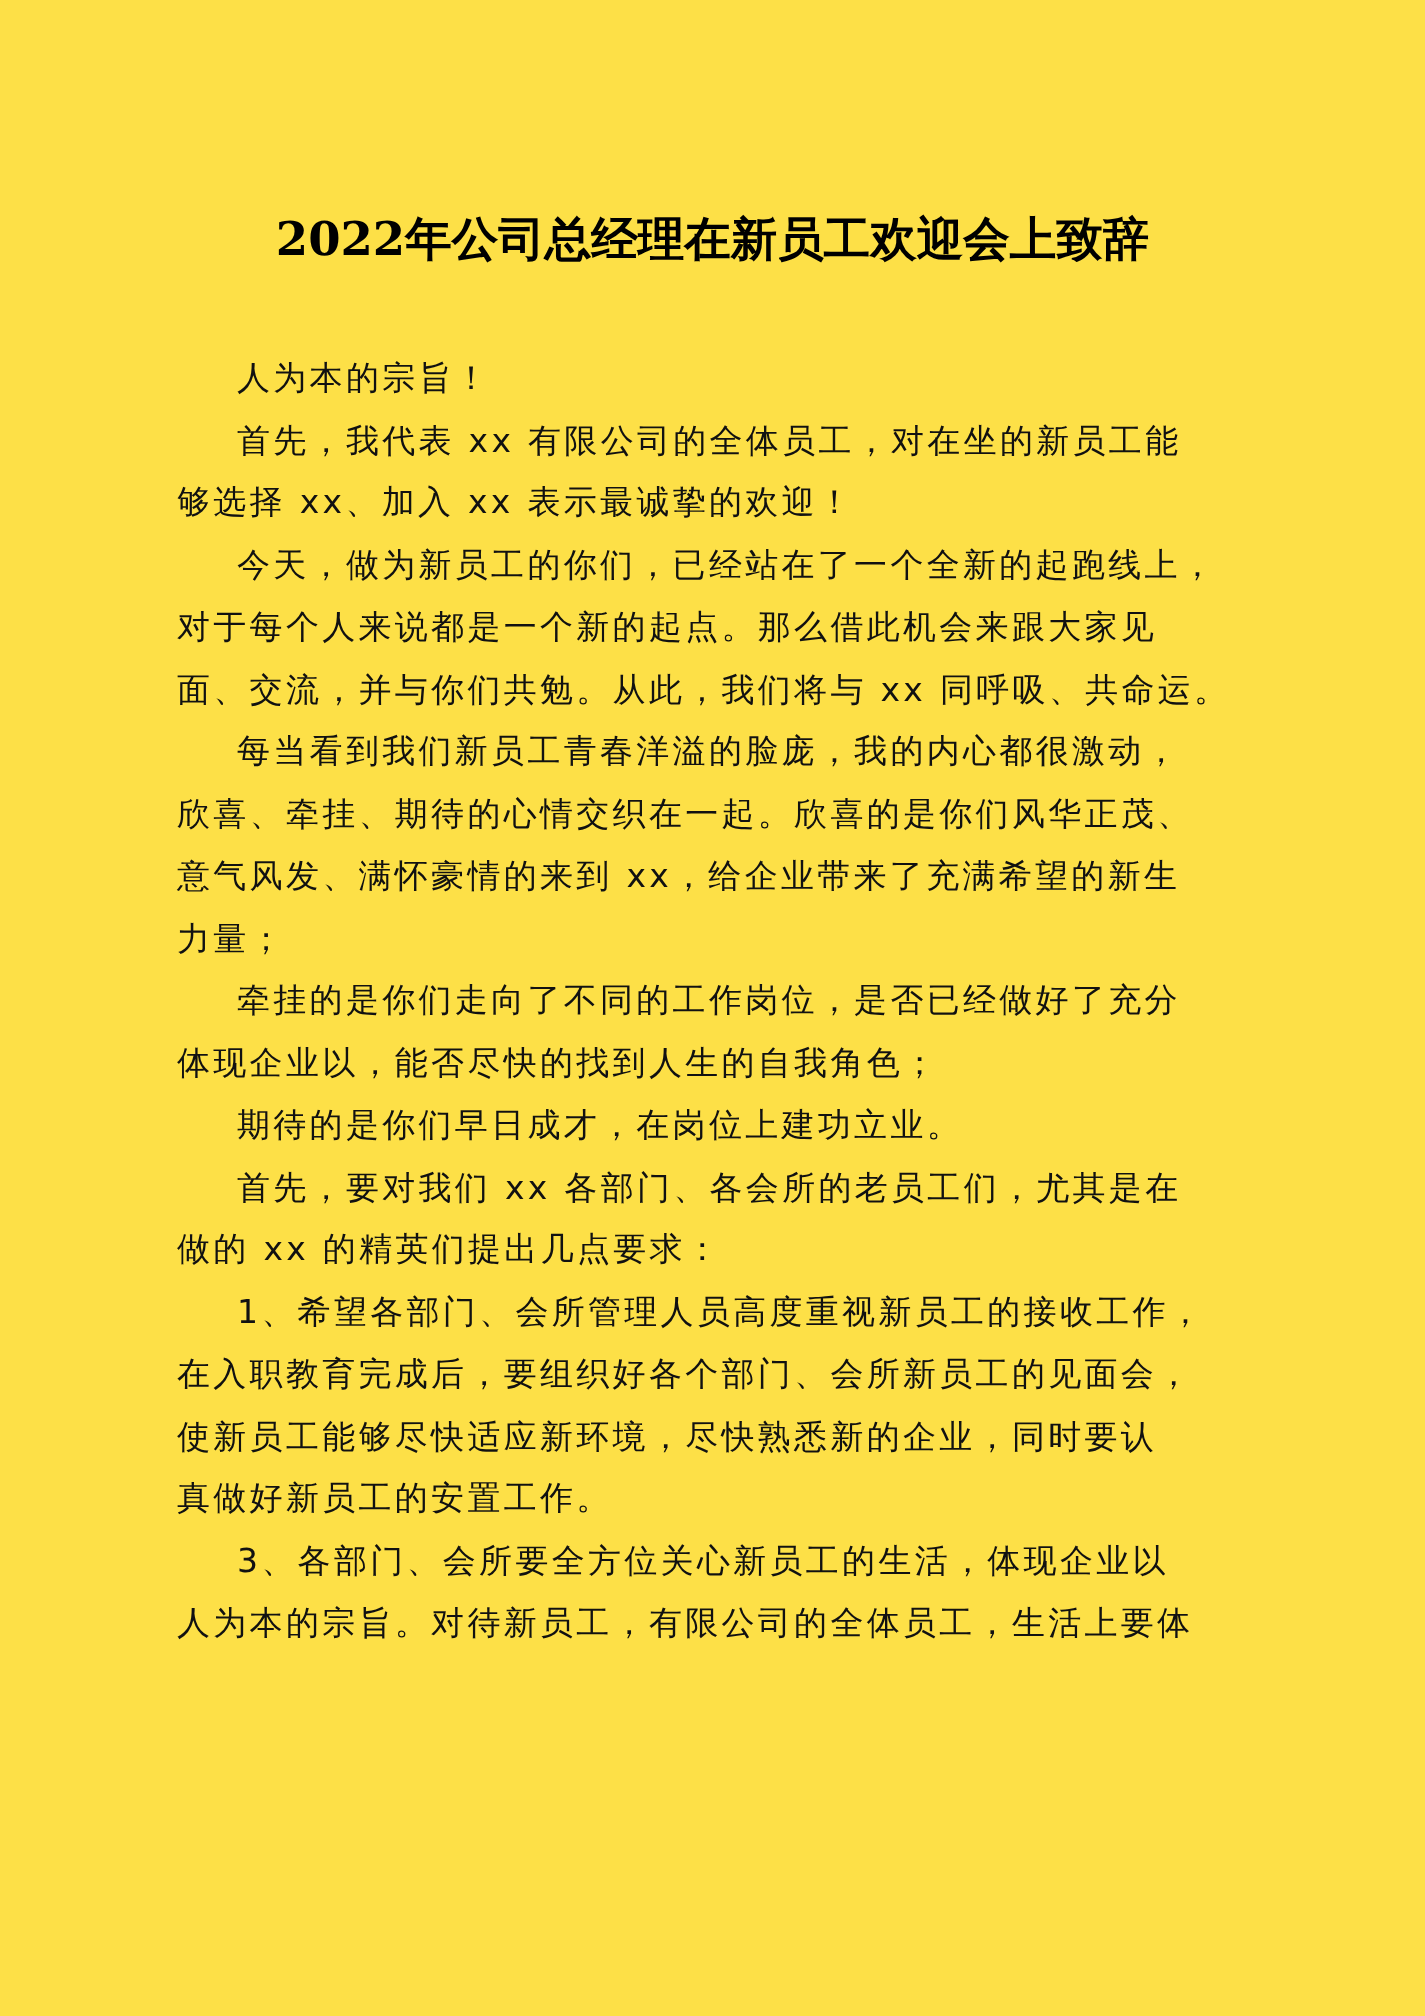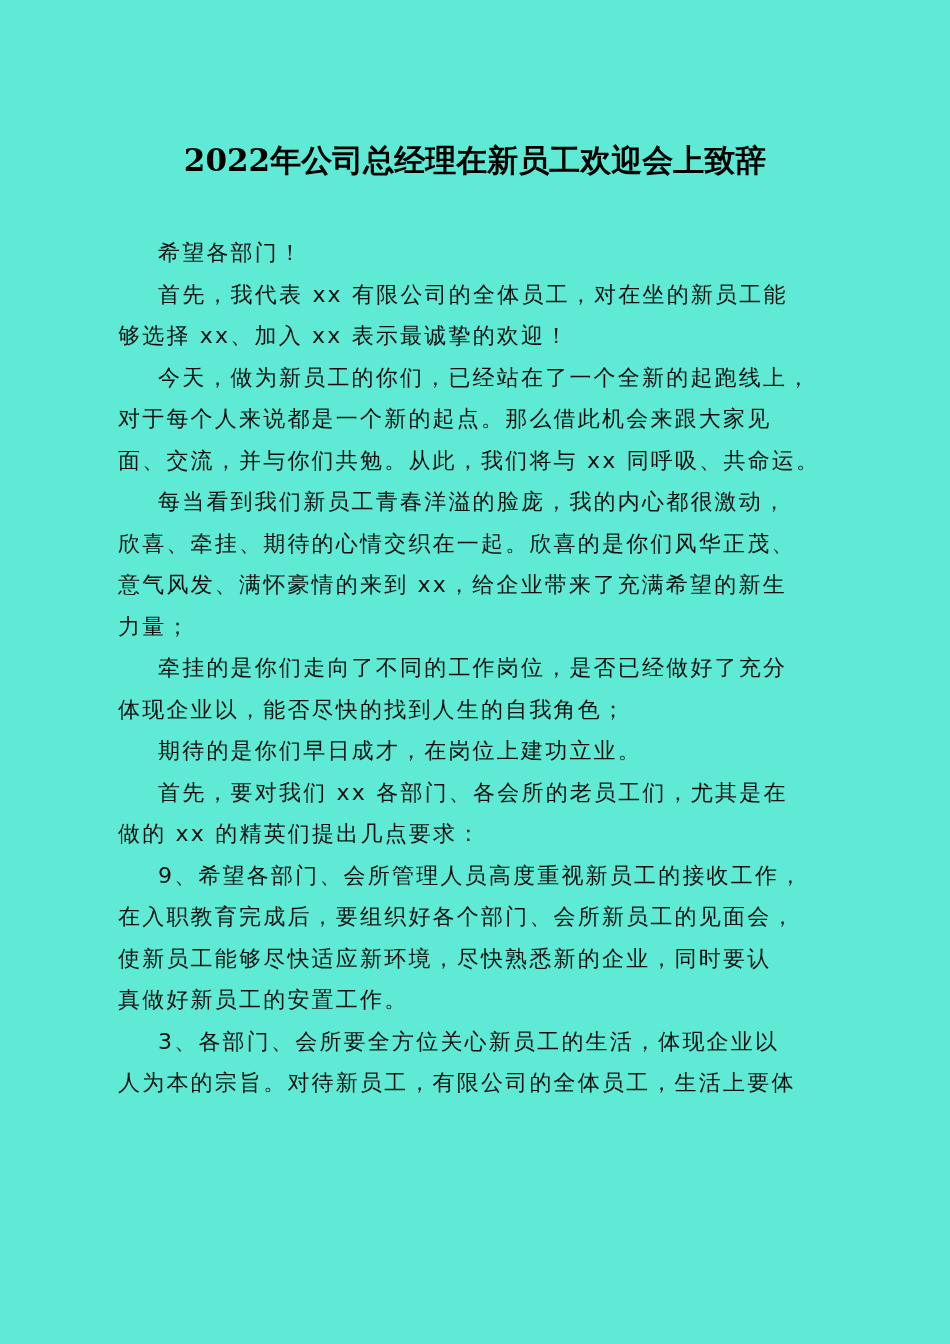--- a/index.html
+++ b/index.html
@@ -1,19 +1,19 @@
 <!DOCTYPE html>
 <html><head>
   <meta charset="utf-8">
   <style>
     html, body { margin: 0; padding: 0; background: #ffffff; }
     body { width: 950px; height: 1344px; position: relative; overflow: hidden; }
     .page {
       position: absolute; left: 0; top: 0; width: 950px; height: 1344px;
-      background: #5eead4; color: #000000;
+      background: #fde047; color: #000000;
     }
     .title {
       position: absolute; left: 0; top: 138px; width: 950px;
       text-align: center;
       font-family: "DejaVu Serif", "Liberation Serif", serif;
       font-weight: bold; font-size: 31px; line-height: 44px;
       letter-spacing: 0px; color: #000;
     }
     .body {
       position: absolute; left: 118px; top: 232px; width: 720px;
@@ -25,35 +25,35 @@
       letter-spacing: 2.2px;
     }
     .indent { padding-left: 40px; }
   </style>
 </head>
 <body>
 
 <div class="page">
   <div class="title">2022年公司总经理在新员工欢迎会上致辞</div>
   <div class="body">
-    <div class="line indent">希望各部门！</div>
+    <div class="line indent">人为本的宗旨！</div>
     <div class="line indent">首先，我代表 xx 有限公司的全体员工，对在坐的新员工能</div>
     <div class="line">够选择 xx、加入 xx 表示最诚挚的欢迎！</div>
     <div class="line indent">今天，做为新员工的你们，已经站在了一个全新的起跑线上，</div>
     <div class="line">对于每个人来说都是一个新的起点。那么借此机会来跟大家见</div>
     <div class="line">面、交流，并与你们共勉。从此，我们将与 xx 同呼吸、共命运。</div>
     <div class="line indent">每当看到我们新员工青春洋溢的脸庞，我的内心都很激动，</div>
     <div class="line">欣喜、牵挂、期待的心情交织在一起。欣喜的是你们风华正茂、</div>
     <div class="line">意气风发、满怀豪情的来到 xx，给企业带来了充满希望的新生</div>
     <div class="line">力量；</div>
     <div class="line indent">牵挂的是你们走向了不同的工作岗位，是否已经做好了充分</div>
     <div class="line">体现企业以，能否尽快的找到人生的自我角色；</div>
     <div class="line indent">期待的是你们早日成才，在岗位上建功立业。</div>
     <div class="line indent">首先，要对我们 xx 各部门、各会所的老员工们，尤其是在</div>
     <div class="line">做的 xx 的精英们提出几点要求：</div>
-    <div class="line indent">9、希望各部门、会所管理人员高度重视新员工的接收工作，</div>
+    <div class="line indent">1、希望各部门、会所管理人员高度重视新员工的接收工作，</div>
     <div class="line">在入职教育完成后，要组织好各个部门、会所新员工的见面会，</div>
     <div class="line">使新员工能够尽快适应新环境，尽快熟悉新的企业，同时要认</div>
     <div class="line">真做好新员工的安置工作。</div>
     <div class="line indent">3、各部门、会所要全方位关心新员工的生活，体现企业以</div>
     <div class="line">人为本的宗旨。对待新员工，有限公司的全体员工，生活上要体</div>
   </div>
 </div>
 
 </body></html>

